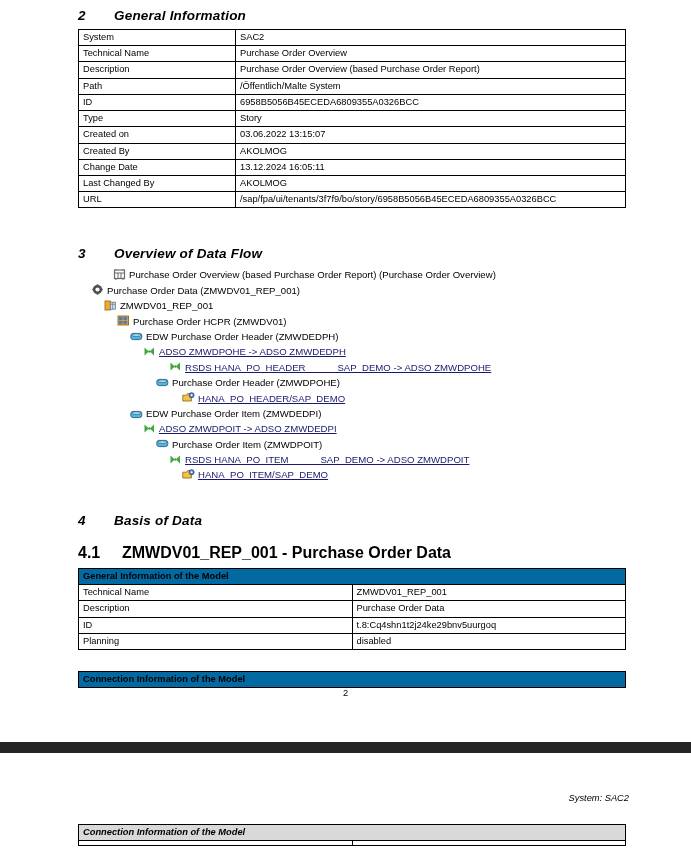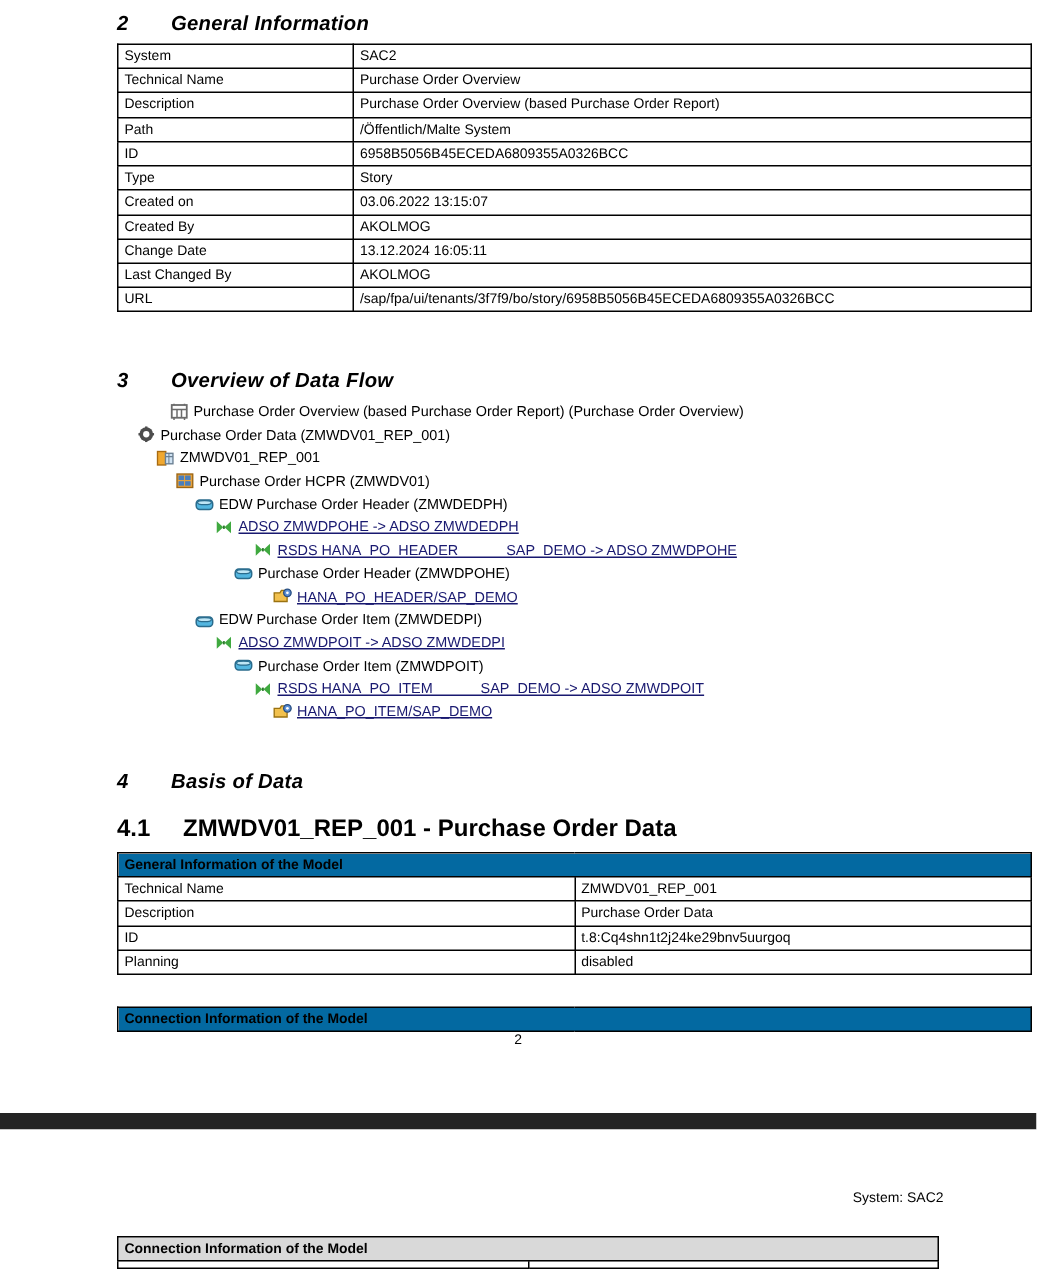--- a/index.html
+++ b/index.html
@@ -23,21 +23,21 @@
     width: 691px;
     background: #ffffff;
     box-sizing: border-box;
   }
   .page-1 { height: 742px; }
   .page-break {
     width: 691px;
     height: 11px;
     background: #242424;
   }
-  .page-2 { height: 102px; }
+  .page-2 { height: 102px; font-style: italic; }
 
   .content {
     padding-left: 78px;
     padding-right: 64px;
   }
 
   
   .h1 {
     font-size: 13.5px;
     font-weight: bold;
@@ -50,21 +50,21 @@
     font-size: 16px;
     font-weight: bold;
     font-style: normal;
     display: flex;
   }
   .h2 .num { width: 44px; flex: none; }
 
   
   table.info {
     border-collapse: collapse;
-    width: 610px;
+    width: 548px;
     table-layout: fixed;
     border: 1.6px solid #000000;
   }
   table.info td {
     border: 0.7px solid #000000;
     font-size: 9.3px;
     line-height: 1.1;
     padding: 2px 4px 3px 4px;
     vertical-align: middle;
     height: 10px;

